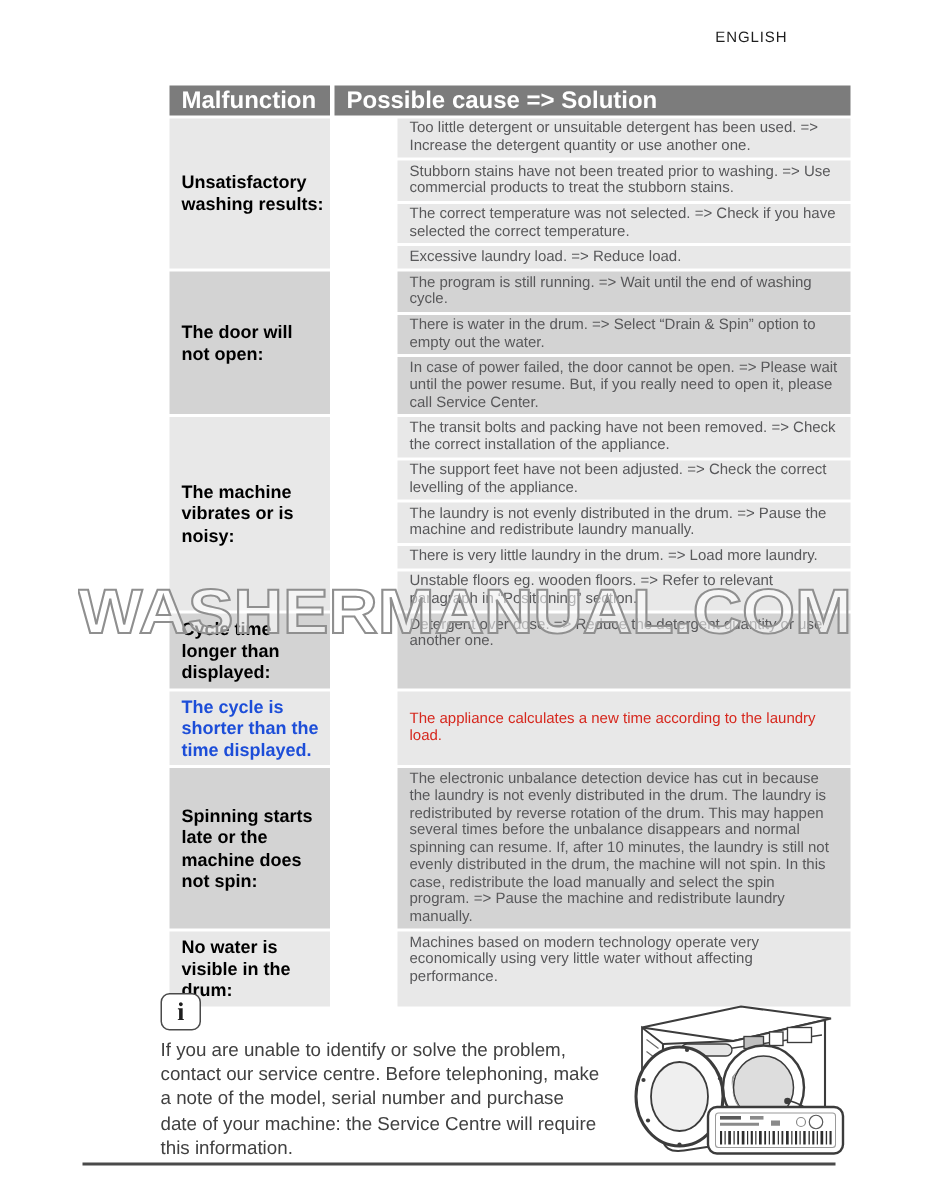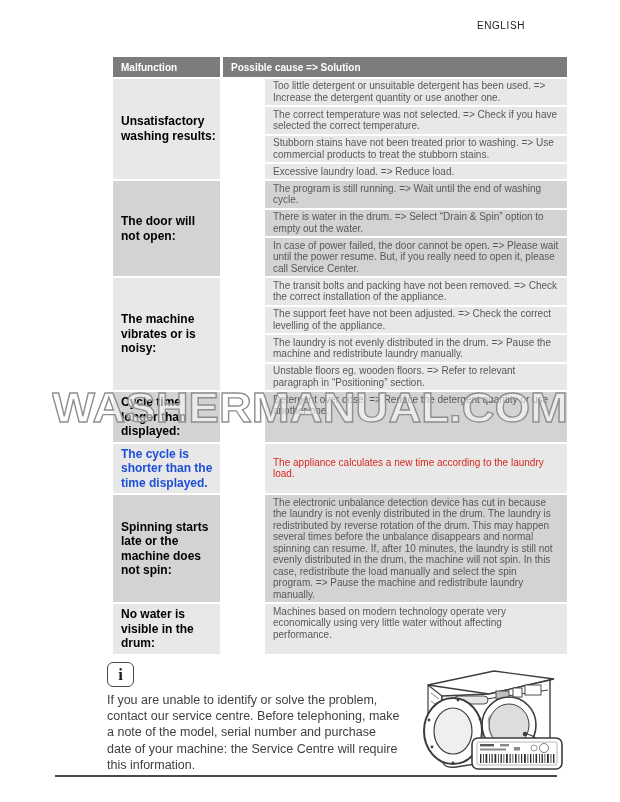--- a/index.html
+++ b/index.html
@@ -15,21 +15,21 @@
   .lang-label {
     position:absolute; top:20px; right:95px;
     font-size:10px; font-weight:normal; letter-spacing:.6px; color:#1f1f1f;
   }
 
   
   .ts-table { position:absolute; left:113px; top:57px; width:454px; }
   .thead { display:flex; gap:3px; margin-bottom:2px; }
   .th {
     background:#7c7c7c; color:#ffffff; font-weight:bold;
-    font-size:10px; line-height:13px; padding:3.5px 8px 3px 8px;
+    font-size:16px; line-height:13px; padding:3.5px 8px 3px 8px;
   }
   .th-left { width:107px; flex:0 0 107px; }
   .th-right { flex:1; }
 
   .trow { display:flex; gap:3px; }
   .trow + .trow { margin-top:2px; }
   .mal {
     width:107px; flex:0 0 107px;
     display:flex; align-items:center;
     font-size:12px; line-height:14.5px; font-weight:bold; color:#000000;
@@ -85,41 +85,42 @@
   <div class="ts-table">
     <div class="thead">
       <div class="th th-left">Malfunction</div>
       <div class="th th-right">Possible cause =&gt; Solution</div>
     </div>
 
     <div class="trow tone-light">
       <div class="mal">Unsatisfactory washing results:</div>
       <div class="causes">
         <div class="cause">Too little detergent or unsuitable detergent has been used. =&gt; Increase the detergent quantity or use another one.</div>
+        <div class="cause">Stubborn stains have not been treated prior to washing. =&gt; Use commercial products to treat the stubborn stains.</div>
         <div class="cause">The correct temperature was not selected. =&gt; Check if you have selected the correct temperature.</div>
-        <div class="cause">Stubborn stains have not been treated prior to washing. =&gt; Use commercial products to treat the stubborn stains.</div>
         <div class="cause">Excessive laundry load. =&gt; Reduce load.</div>
       </div>
     </div>
 
     <div class="trow tone-dark">
       <div class="mal">The door will not open:</div>
       <div class="causes">
         <div class="cause">The program is still running. =&gt; Wait until the end of washing cycle.</div>
         <div class="cause">There is water in the drum. =&gt; Select “Drain &amp; Spin” option to empty out the water.</div>
         <div class="cause">In case of power failed, the door cannot be open. =&gt; Please wait until the power resume. But, if you really need to open it, please call Service Center.</div>
       </div>
     </div>
 
     <div class="trow tone-light">
       <div class="mal">The machine vibrates or is noisy:</div>
       <div class="causes">
         <div class="cause">The transit bolts and packing have not been removed. =&gt; Check the correct installation of the appliance.</div>
         <div class="cause">The support feet have not been adjusted. =&gt; Check the correct levelling of the appliance.</div>
         <div class="cause">The laundry is not evenly distributed in the drum. =&gt; Pause the machine and redistribute laundry manually.</div>
+        <div class="cause">There is very little laundry in the drum. =&gt; Load more laundry.</div>
         <div class="cause">Unstable floors eg. wooden floors. =&gt; Refer to relevant paragraph in “Positioning” section.</div>
       </div>
     </div>
 
     <div class="trow tone-dark">
       <div class="mal">Cycle time longer than displayed:</div>
       <div class="causes">
         <div class="cause">Detergent over dose. =&gt; Reduce the detergent quantity or use another one.</div>
       </div>
     </div>

